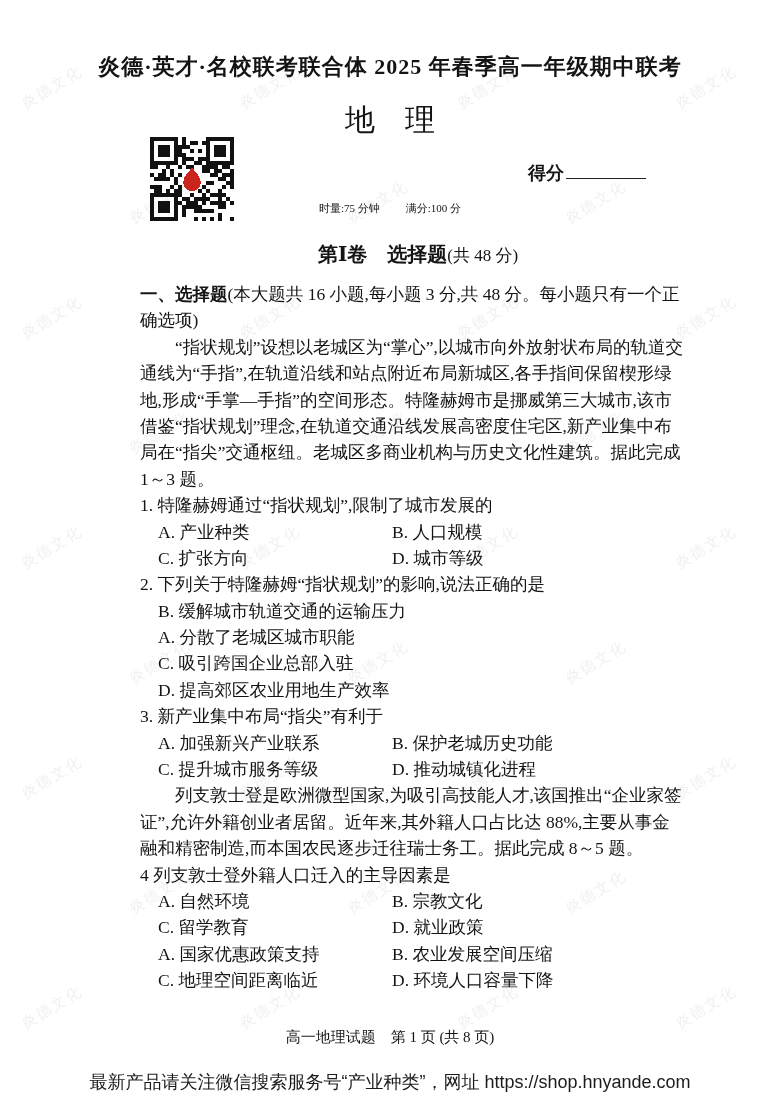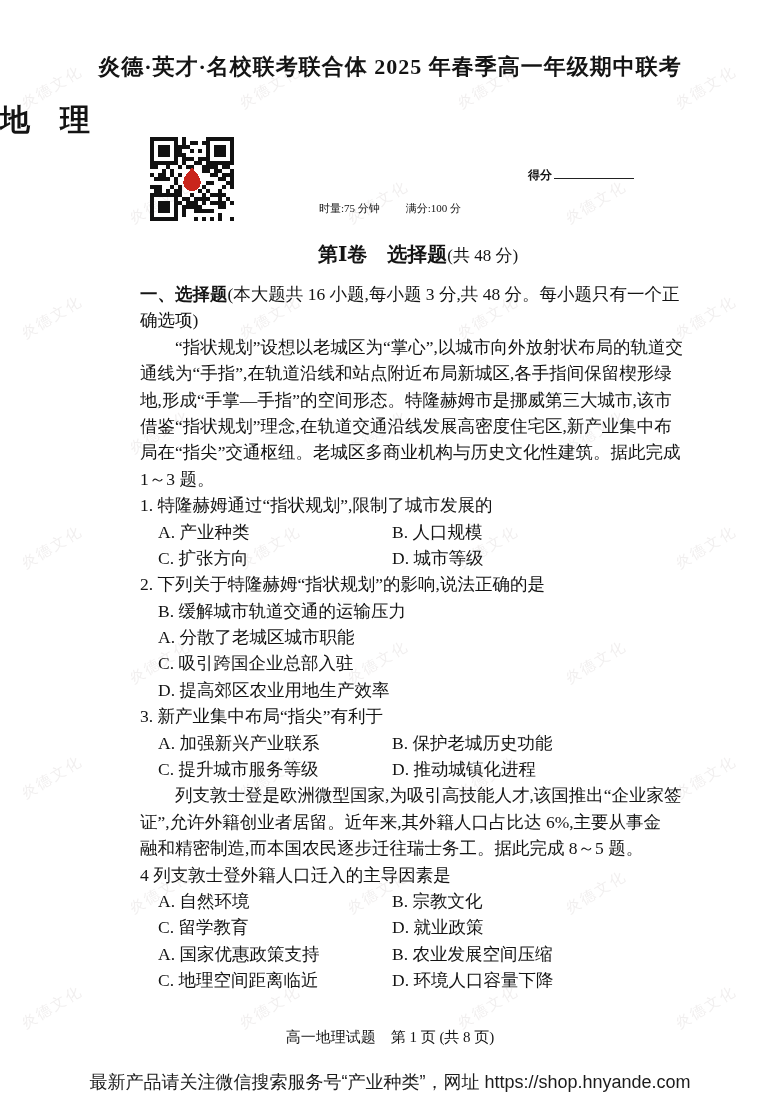--- a/index.html
+++ b/index.html
@@ -3,25 +3,25 @@
 <meta charset="utf-8">
 <style>
   html,body{margin:0;padding:0;background:#fff;}
   .page{position:relative;width:780px;height:1104px;background:#ffffff;
         font-family:"Liberation Serif","DejaVu Serif",serif;color:#141414;overflow:hidden;}
   .wm-layer{position:absolute;inset:0;pointer-events:none;}
   .wm{position:absolute;color:rgba(160,150,150,0.15);font-size:15px;letter-spacing:2px;
       transform:rotate(-31deg);white-space:nowrap;}
   .title{position:absolute;top:52px;left:0;width:100%;text-align:center;
          font-size:22px;font-weight:bold;letter-spacing:1px;}
-  .subject{position:absolute;top:100px;left:0;width:100%;text-align:left;
-           font-size:30px;font-weight:bold;}
+  .subject{position:absolute;top:100px;left:0;width:100%;text-align:center;
+           font-size:30px;font-weight:normal;}
   .qr{position:absolute;left:150px;top:137px;width:84px;height:84px;}
   .qr svg{width:84px;height:84px;shape-rendering:crispEdges;}
-  .score{position:absolute;left:528px;top:160px;font-size:12px;font-weight:bold;}
+  .score{position:absolute;left:528px;top:160px;font-size:18px;font-weight:bold;}
   .score-line{display:inline-block;width:80px;height:18px;border-bottom:1.5px solid #222;margin-left:2px;}
   .meta{position:absolute;top:201px;left:0;width:100%;text-align:center;font-size:11px;}
   .meta .gap{display:inline-block;width:26px;}
   .section{position:absolute;top:241px;left:0;width:100%;text-align:center;padding-left:28px;}
   .sec-b{font-size:20px;font-weight:bold;}
   .sec-n{font-size:17px;}
   .body{position:absolute;left:140px;top:281px;width:503px;font-size:17.5px;}
   .line{position:relative;height:26.4px;line-height:26.4px;white-space:nowrap;}
   .line.p2k,.line.p2{text-indent:35px;}
   .line b{font-weight:bold;}
@@ -330,21 +330,21 @@
       <div class="line oo"><span class="optL">C. 扩张方向</span><span class="optR">D. 城市等级</span></div>
       <div class="line q">2. 下列关于特隆赫姆“指状规划”的影响,说法正确的是</div>
       <div class="line o"><span class="optL">B. 缓解城市轨道交通的运输压力</span></div>
       <div class="line o"><span class="optL">A. 分散了老城区城市职能</span></div>
       <div class="line o"><span class="optL">C. 吸引跨国企业总部入驻</span></div>
       <div class="line o"><span class="optL">D. 提高郊区农业用地生产效率</span></div>
       <div class="line q">3. 新产业集中布局“指尖”有利于</div>
       <div class="line oo"><span class="optL">A. 加强新兴产业联系</span><span class="optR">B. 保护老城历史功能</span></div>
       <div class="line oo"><span class="optL">C. 提升城市服务等级</span><span class="optR">D. 推动城镇化进程</span></div>
       <div class="line p2k">列支敦士登是欧洲微型国家,为吸引高技能人才,该国推出“企业家签</div>
-      <div class="line p0k">证”,允许外籍创业者居留。近年来,其外籍人口占比达 6%,主要从事金</div>
+      <div class="line p0k">证”,允许外籍创业者居留。近年来,其外籍人口占比达 88%,主要从事金</div>
       <div class="line p0k">融和精密制造,而本国农民逐步迁往瑞士务工。据此完成 8～5 题。</div>
       <div class="line q">4 列支敦士登外籍人口迁入的主导因素是</div>
       <div class="line oo"><span class="optL">A. 自然环境</span><span class="optR">B. 宗教文化</span></div>
       <div class="line oo"><span class="optL">C. 留学教育</span><span class="optR">D. 就业政策</span></div>
       <div class="line oo"><span class="optL">A. 国家优惠政策支持</span><span class="optR">B. 农业发展空间压缩</span></div>
       <div class="line oo"><span class="optL">C. 地理空间距离临近</span><span class="optR">D. 环境人口容量下降</span></div>
     </div>
 
   <div class="footer">高一地理试题　第 1 页 (共 8 页)</div>
   <div class="banner">最新产品请关注微信搜索服务号“产业种类”，网址 https://shop.hnyande.com</div>

